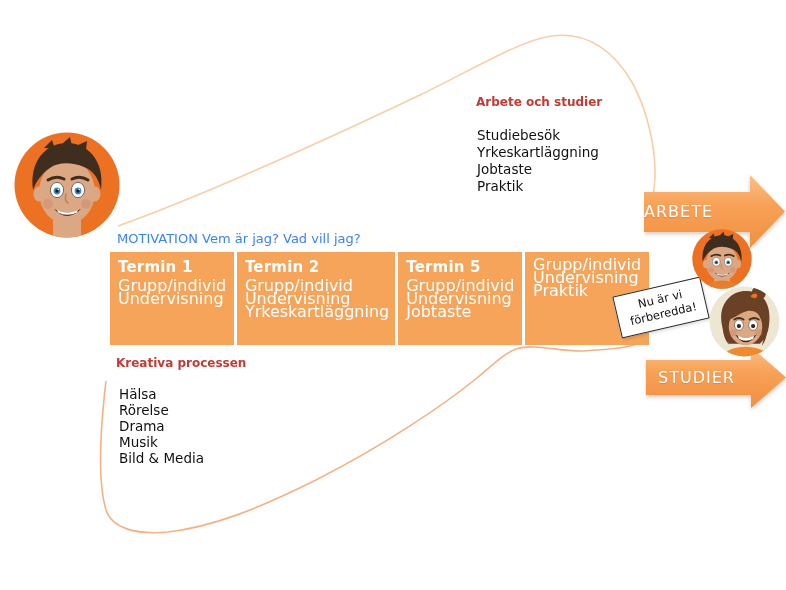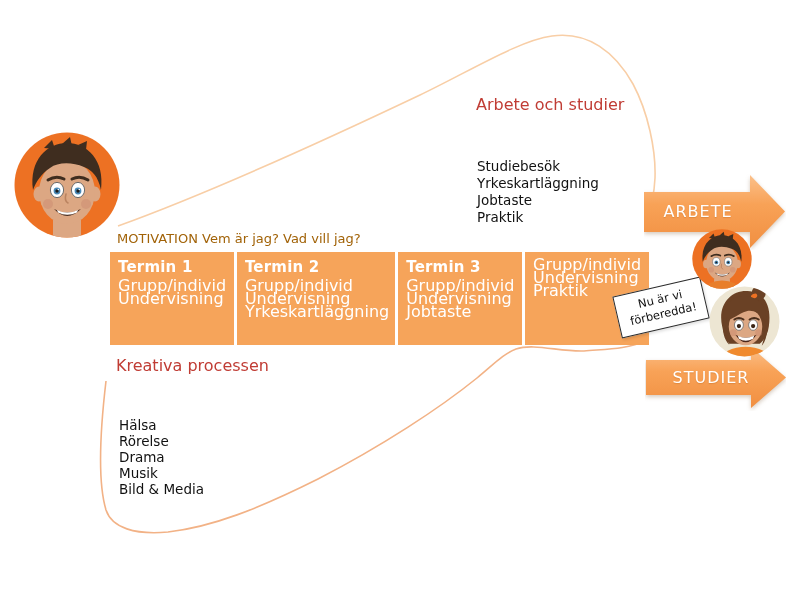--- a/index.html
+++ b/index.html
@@ -4,37 +4,37 @@
 <style>
   html,body{margin:0;padding:0;background:#fff;}
   .stage{
     position:relative;width:786px;height:590px;background:#ffffff;overflow:hidden;
     font-family:"DejaVu Sans","Liberation Sans",sans-serif;color:#1a1a1a;
   }
   .abs{position:absolute;}
   
   #bg-curves{position:absolute;left:0;top:0;z-index:0;}
   
-  .motivation{left:117px;top:231px;font-size:13px;color:#a16207;z-index:2;}
+  .motivation{left:117px;top:231px;font-size:13px;color:#3b82f6;z-index:2;}
   
   .term-table{left:110px;top:252px;width:539px;height:93px;display:flex;gap:3px;z-index:2;}
   .term-cell{flex:1 1 0;background:#F6A45A;color:#ffffff;padding:6px 6px 0 8px;box-sizing:border-box;}
   .term-title{font-weight:bold;font-size:15px;margin:0 0 3px 0;letter-spacing:.2px;}
   .term-line{font-size:16px;line-height:13.2px;}
   
-  .sec-heading{font-weight:normal;font-size:16px;color:#C03C34;z-index:2;}
-  .sec-list{font-size:13.5px;line-height:17px;color:#111;z-index:2;margin-top:31px;}
+  .sec-heading{font-weight:bold;font-size:12px;color:#C03C34;z-index:2;}
+  .sec-list{font-size:13.5px;line-height:17px;color:#111;z-index:2;}
   .heading-work{left:476px;top:95px;}
   .list-work{left:477px;top:127px;}
   .heading-creative{left:116px;top:356px;}
   .list-creative{left:119px;top:386px;line-height:16px;}
   
   .arrow-svg{position:absolute;z-index:3;}
   .arrow-label{position:absolute;z-index:3;color:#fff;font-size:16px;letter-spacing:1px;
-    text-align:center;text-shadow:0 1px 1px rgba(180,100,30,.35);}
+    text-align:left;text-shadow:0 1px 1px rgba(180,100,30,.35);}
   .arrow-label.work{left:644px;top:192px;width:108px;height:40px;line-height:40px;}
   .arrow-label.studies{left:646px;top:360px;width:106px;height:35px;line-height:35px;padding-left:12px;}
   
   .note{
     left:616px;top:286px;width:90px;z-index:5;background:#ffffff;border:1.3px solid #2b2b2b;
     transform:rotate(-13deg);padding:5px 4px 6px 6px;box-sizing:border-box;
     font-size:11.5px;line-height:1.3;text-align:center;color:#111;
     box-shadow:1px 2px 3px rgba(0,0,0,.12);
   }
   
@@ -98,21 +98,21 @@
       <div class="term-line">Grupp/individ</div>
       <div class="term-line">Undervisning</div>
     </div>
     <div class="term-cell">
       <div class="term-title">Termin 2</div>
       <div class="term-line">Grupp/individ</div>
       <div class="term-line">Undervisning</div>
       <div class="term-line">Yrkeskartläggning</div>
     </div>
     <div class="term-cell">
-      <div class="term-title">Termin 3</div>
+      <div class="term-title">Termin 5</div>
       <div class="term-line">Grupp/individ</div>
       <div class="term-line">Undervisning</div>
       <div class="term-line">Jobtaste</div>
     </div>
     <div class="term-cell">
       <div class="term-line">Grupp/individ</div>
       <div class="term-line">Undervisning</div>
       <div class="term-line">Praktik</div>
     </div>
   </div>

